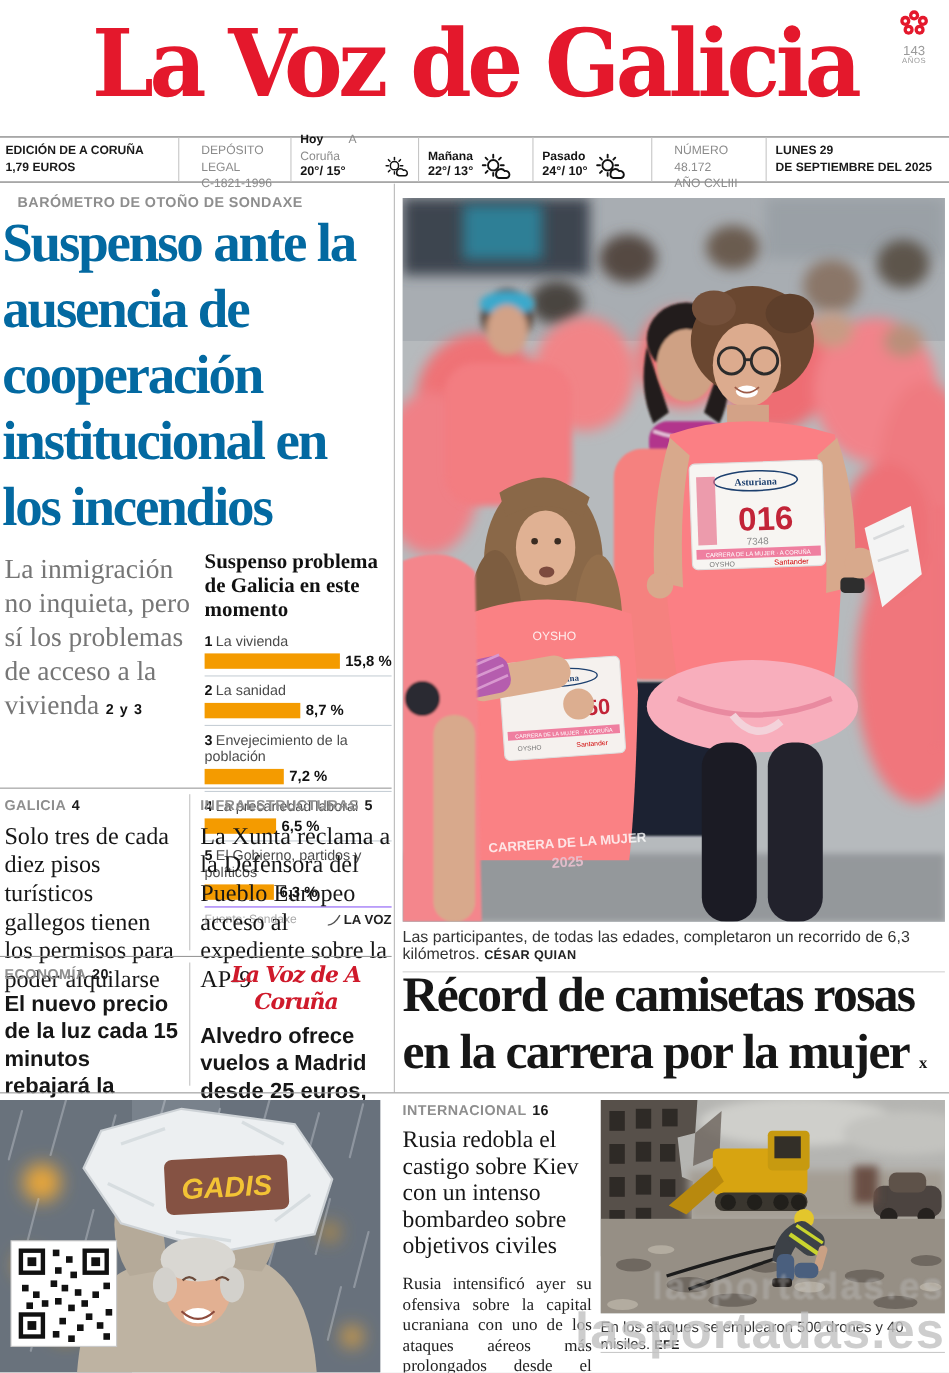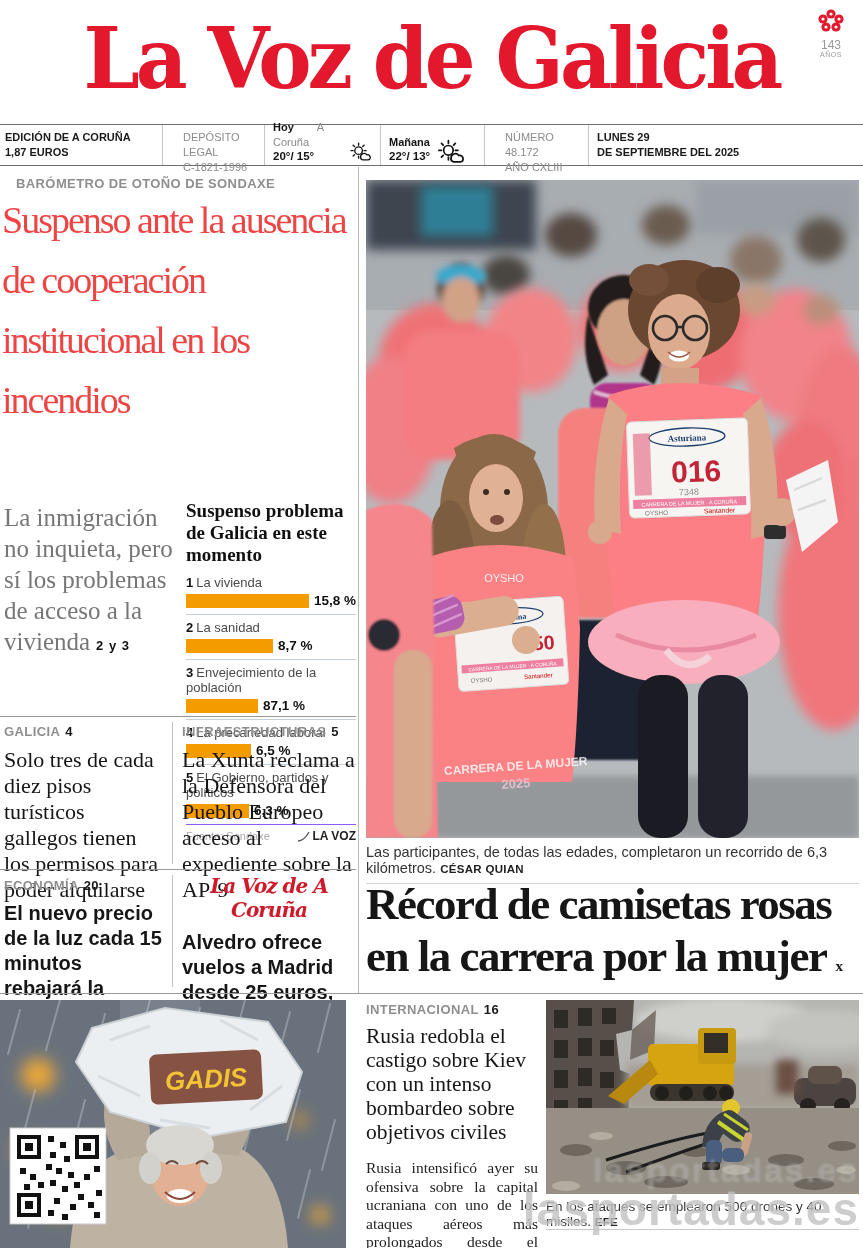--- a/index.html
+++ b/index.html
@@ -27,22 +27,22 @@
 
   
   .vrule-main{position:absolute;left:358px;top:167px;width:1px;height:826px;background:#b9b9b9;}
   .hrule{position:absolute;height:1px;background:#9a9a9a;}
 
   
   .kicker{font-size:13px;font-weight:bold;color:#8e8e8e;letter-spacing:.4px;}
   .kicker b{color:#1a1a1a;margin-left:5px;}
   .lead-kicker{position:absolute;left:16px;top:176px;}
   .lead-headline{position:absolute;left:2px;top:190px;width:354px;
-        font-family:"Liberation Serif",serif;font-weight:normal;font-size:38px;line-height:60px;
-        letter-spacing:-2px;color:#ef4444;}
+        font-family:"Liberation Serif",serif;font-weight:bold;font-size:50px;line-height:60px;
+        letter-spacing:-2px;color:#0369a1;}
   .lead-deck{position:absolute;left:4px;top:502px;width:176px;
         font-family:"Liberation Serif",serif;font-size:25px;line-height:31px;color:#767676;}
   .lead-deck p{margin:0 0 26px 0;}
   .pages-ref{font-family:"Liberation Sans",sans-serif;font-size:13px;font-weight:bold;color:#111;
         letter-spacing:1px;margin-left:6px;}
 
   
   .chart{position:absolute;left:186px;top:500px;width:170px;}
   .chart-title{font-family:"Liberation Serif",serif;font-weight:bold;font-size:19px;line-height:22px;color:#111;}
   .chart-item{padding-top:5px;margin-top:4px;}
@@ -115,21 +115,21 @@
           <circle cx="20" cy="19" r="1.6"></circle>
       </g>
     </svg>
     <div class="anniv-num">143</div>
     <div class="anniv-label">AÑOS</div>
   </div>
 
   <div class="infobar">
     <div class="ib-cell ib-bold" style="width:162px">
       <div>EDICIÓN DE A CORUÑA</div>
-      <div>1,87 EUROS</div>
+      <div>1,79 EUROS</div>
     </div>
     <div class="ib-cell ib-gray" style="width:102px">
       <div>DEPÓSITO LEGAL</div>
       <div>C-1821-1996</div>
     </div>
     <div class="ib-cell ib-weather" style="width:116px">
       <div>
         <div><b>Hoy</b>
              <span class="ib-gray">A Coruña</span></div>
         <div class="wx-temp">20°/ 15°</div>
@@ -160,20 +160,39 @@
             <line x1="14" y1="21" x2="14" y2="24"></line>
           <line x1="3" y1="13" x2="6" y2="13"></line>
             <line x1="22" y1="13" x2="25" y2="13"></line>
           <line x1="6" y1="5" x2="8" y2="7"></line>
             <line x1="20" y1="7" x2="22" y2="5"></line>
           <line x1="6" y1="21" x2="8" y2="19"></line>
         </g>
         <path d="M17 22 a5 5 0 0 1 9-3 a4 4 0 0 1 5 4 a3.5 3.5 0 0 1-3 3.4 H20 a4 4 0 0 1-3-4.4z" fill="#fff" stroke="#111" stroke-width="2"></path>
       </svg>
     </div>
+    <div class="ib-cell ib-weather" style="width:108px">
+      <div>
+        <div><b>Pasado</b></div>
+        <div class="wx-temp">24°/ 10°</div>
+      </div>
+      <svg class="wx-icon" width="30" height="26" viewBox="0 0 34 30">
+        <g stroke="#111" stroke-width="2" fill="none" stroke-linecap="round">
+          <circle cx="14" cy="13" r="5.5"></circle>
+          <line x1="14" y1="2" x2="14" y2="5"></line>
+            <line x1="14" y1="21" x2="14" y2="24"></line>
+          <line x1="3" y1="13" x2="6" y2="13"></line>
+            <line x1="22" y1="13" x2="25" y2="13"></line>
+          <line x1="6" y1="5" x2="8" y2="7"></line>
+            <line x1="20" y1="7" x2="22" y2="5"></line>
+          <line x1="6" y1="21" x2="8" y2="19"></line>
+        </g>
+        <path d="M17 22 a5 5 0 0 1 9-3 a4 4 0 0 1 5 4 a3.5 3.5 0 0 1-3 3.4 H20 a4 4 0 0 1-3-4.4z" fill="#fff" stroke="#111" stroke-width="2"></path>
+      </svg>
+    </div>
     <div class="ib-cell ib-gray" style="width:104px">
       <div>NÚMERO 48.172</div>
       <div>AÑO CXLIII</div>
     </div>
     <div class="ib-cell ib-bold" style="flex:1">
       <div>LUNES 29</div>
       <div>DE SEPTIEMBRE DEL 2025</div>
     </div>
   </div>
 
@@ -199,21 +218,21 @@
       <div class="ci-label"><span class="ci-rank">2</span><span>La sanidad</span></div>
       <div class="ci-barrow">
           <div class="bar-fill" style="width: 51.1765%; background: rgb(244, 155, 0);"></div>
         <span class="ci-value">8,7 %</span>
         </div>
     </div>
     <div class="chart-item">
       <div class="ci-label"><span class="ci-rank">3</span><span>Envejecimiento de la población</span></div>
       <div class="ci-barrow">
           <div class="bar-fill" style="width: 42.3529%; background: rgb(244, 155, 0);"></div>
-        <span class="ci-value">87,1 %</span>
+        <span class="ci-value">7,2 %</span>
         </div>
     </div>
     <div class="chart-item">
       <div class="ci-label"><span class="ci-rank">4</span><span>La precariedad laboral</span></div>
       <div class="ci-barrow">
           <div class="bar-fill" style="width: 38.2353%; background: rgb(244, 155, 0);"></div>
         <span class="ci-value">6,5 %</span>
         </div>
     </div>
     <div class="chart-item">

